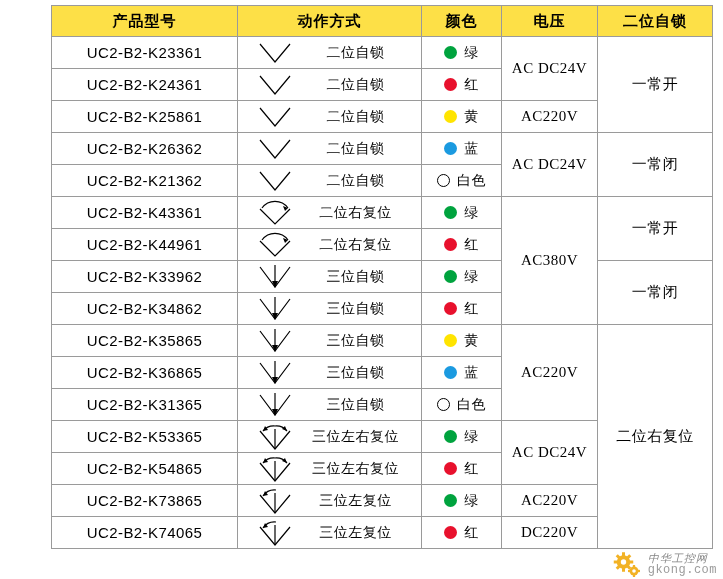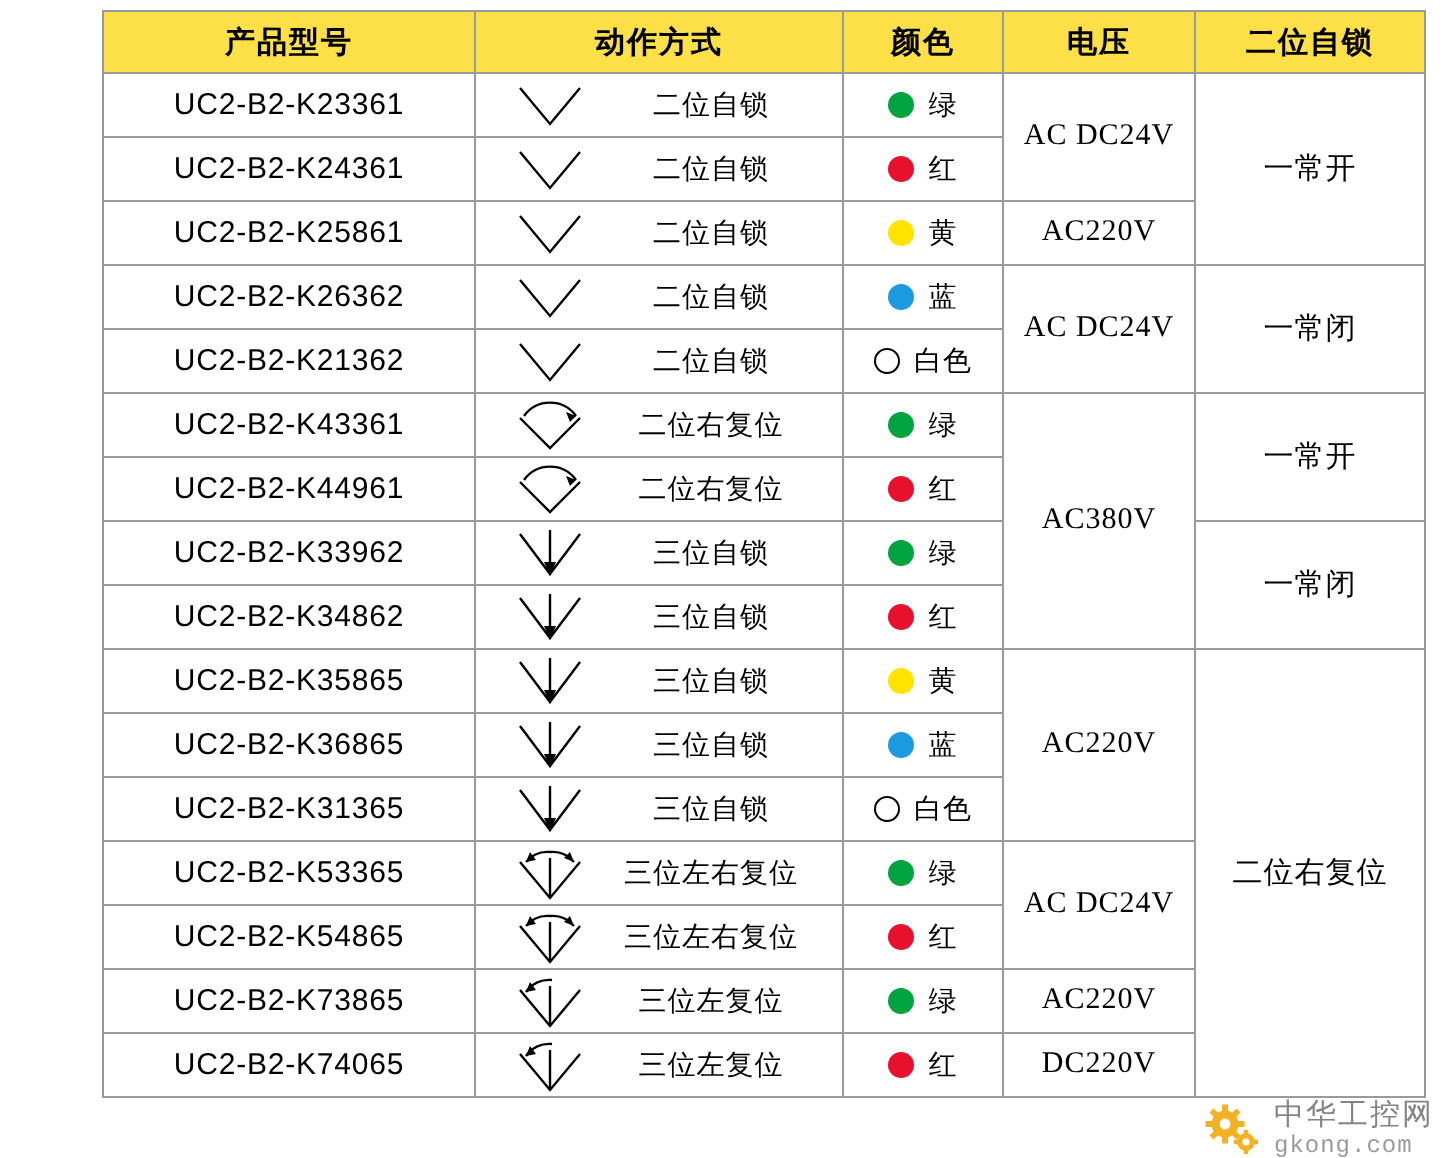--- a/index.html
+++ b/index.html
@@ -120,23 +120,24 @@
     width: 30px;
     height: 30px;
   }
   #watermark .wm-text {
     display: flex;
     flex-direction: column;
     line-height: 1.1;
   }
   #watermark .wm-cn {
     font-family: "Liberation Sans", sans-serif;
-    font-size: 15px;
+    font-size: 11px;
     color: #6f6f6f;
     letter-spacing: 1px;
+    font-style: italic;
   }
   #watermark .wm-en {
     font-family: Liberation Mono, monospace;
     font-size: 12px;
     color: #8a8a8a;
     letter-spacing: 0.5px;
   }
 </style>
 </head>
 <body>

